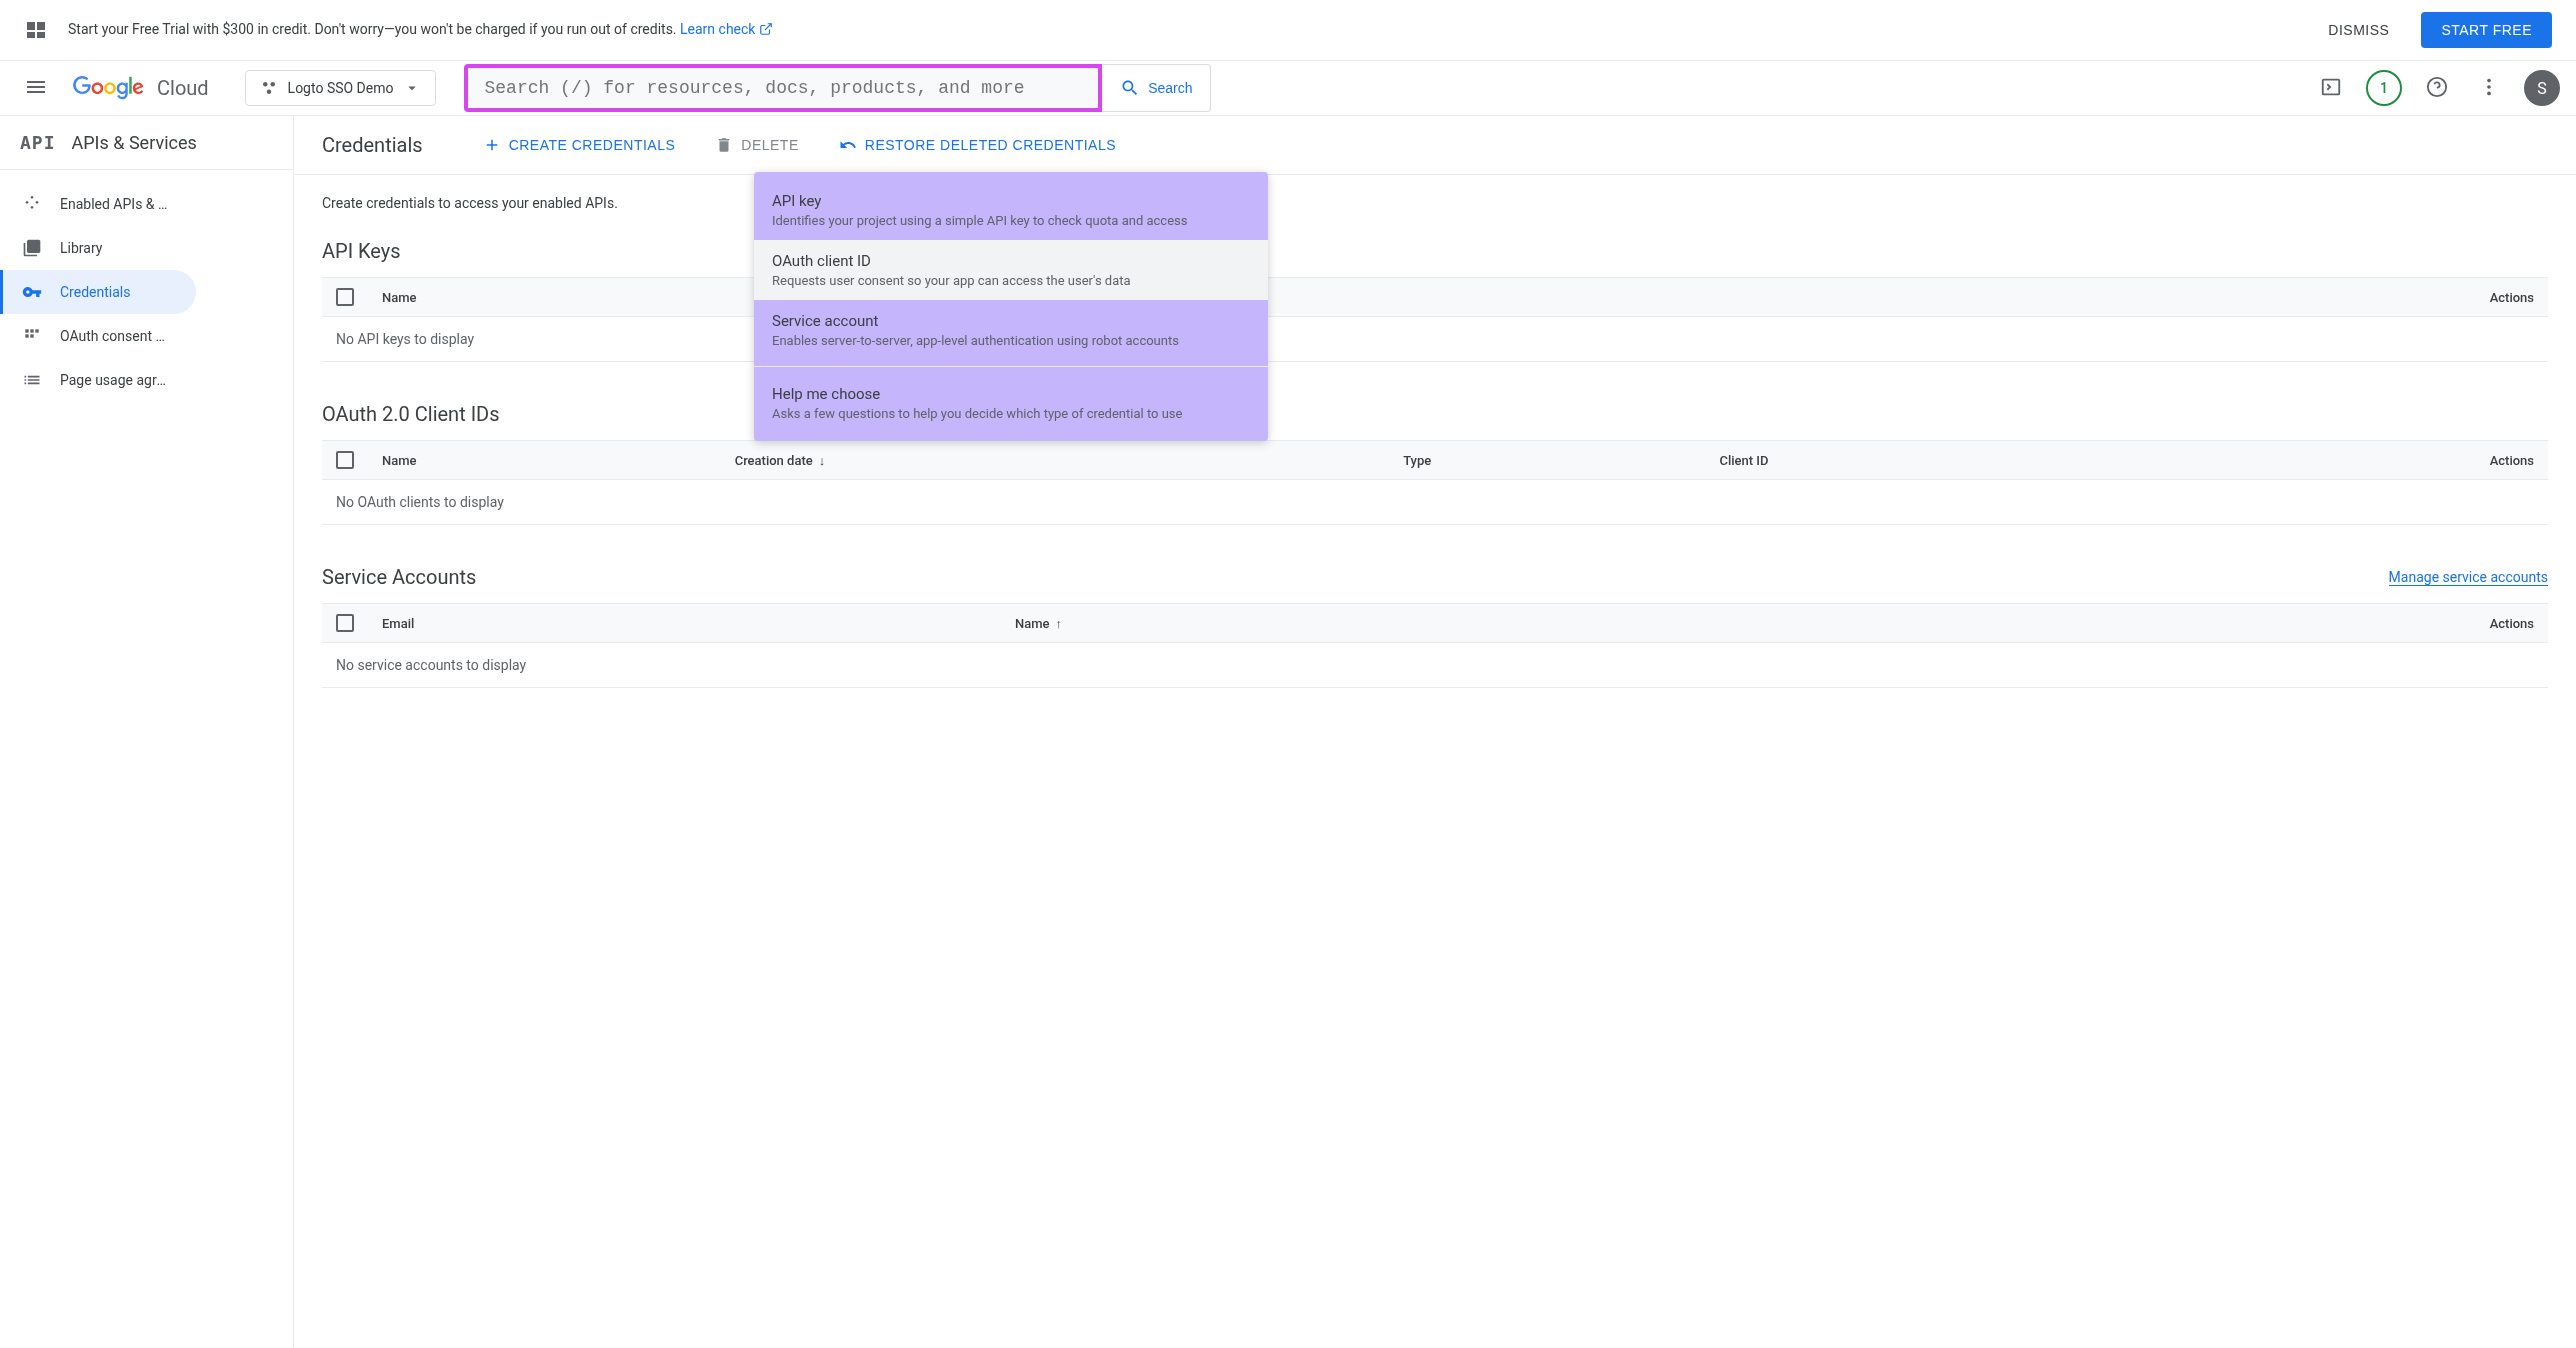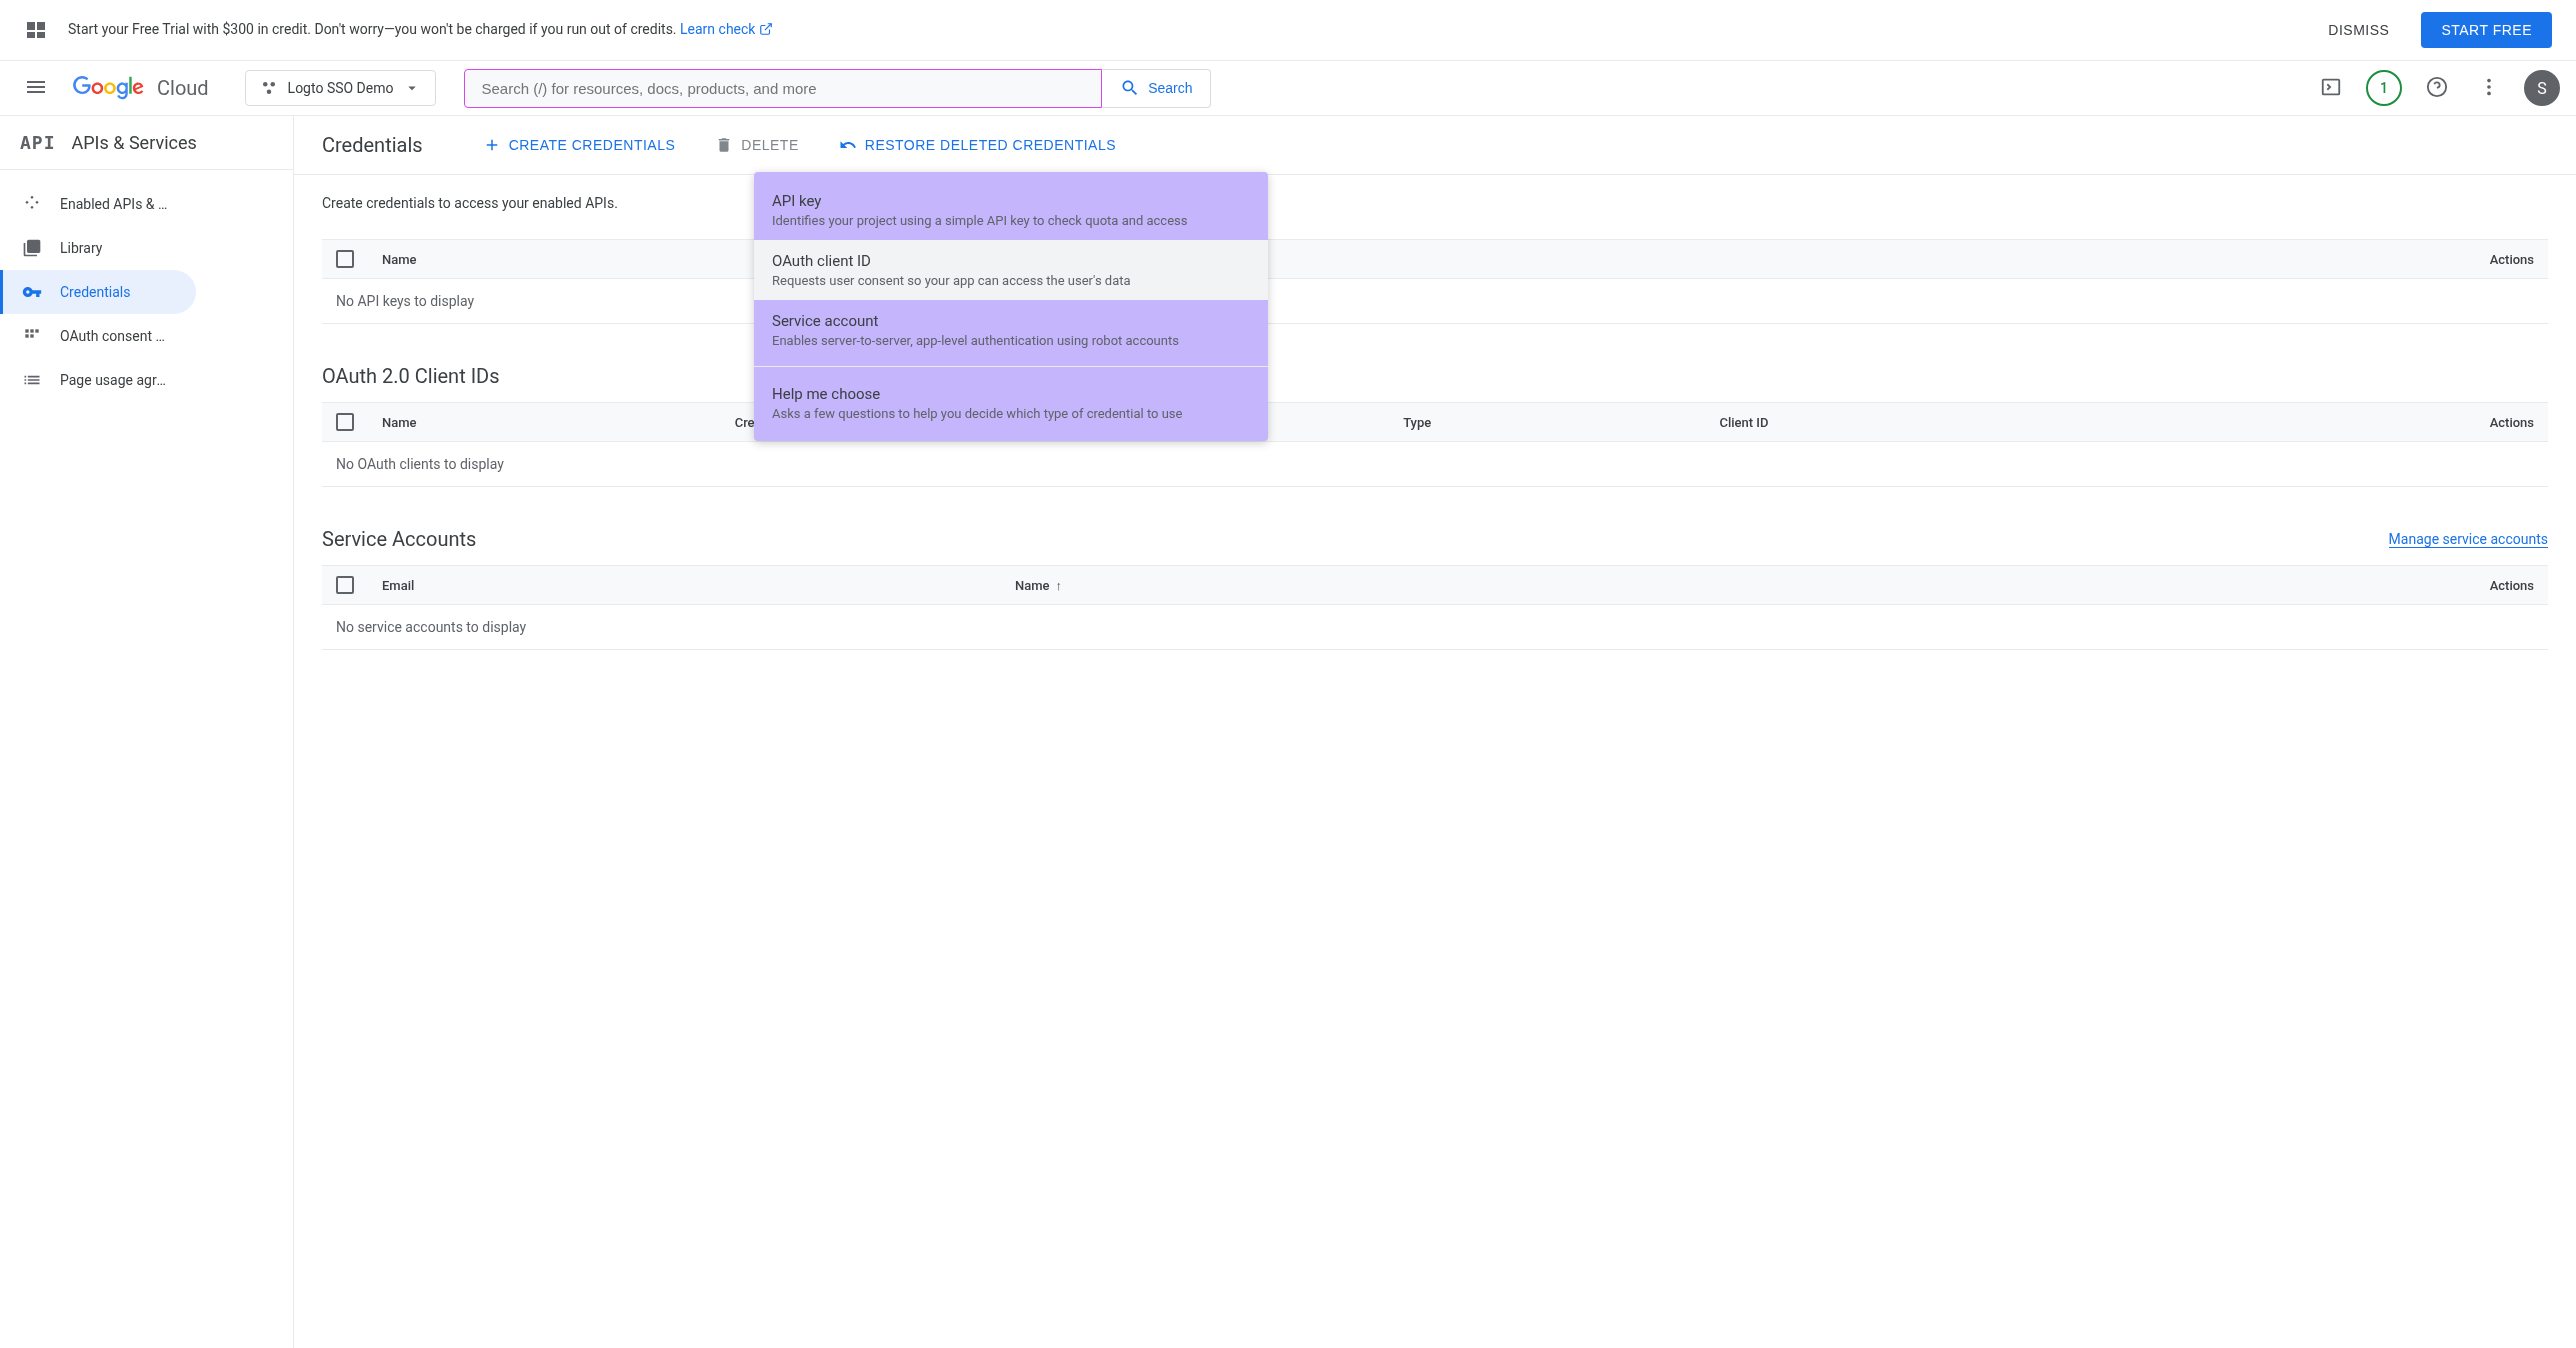--- a/index.html
+++ b/index.html
@@ -17,21 +17,21 @@
     .header { display: flex; align-items: center; padding: 8px 16px; border-bottom: 1px solid #e8eaed; gap: 16px; height: 55px; }
     .menu-btn { background: none; border: none; cursor: pointer; padding: 8px; }
     .menu-icon { width: 24px; height: 24px; }
     .logo { display: flex; align-items: center; gap: 12px; }
     .logo-text { font-size: 20px; color: #5f6368; font-weight: 400; }
     .project-selector { display: flex; align-items: center; gap: 10px; padding: 8px 14px; border: 1px solid #dadce0; border-radius: 4px; cursor: pointer; margin-left: 20px; }
     .project-icon { width: 18px; height: 18px; }
     .project-name { font-size: 14px; color: #3c4043; }
     .dropdown-arrow { width: 18px; fill: #5f6368; }
     .search-container { display: flex; flex: 1; max-width: 747px; margin-left: 12px; }
-    .search-input { flex: 1; padding: 10px 16px; border: 1px solid #d946ef; border-radius: 4px 0 0 4px; font-size: 15px; background: #f8f9fa; color: #5f6368; }
+    .search-input { flex: 1; padding: 10px 16px; border: 4px solid #d946ef; border-radius: 4px 0 0 4px; font-size: 18px; background: #f8f9fa; color: #5f6368; font-family: Liberation Mono, monospace; }
     .search-btn { display: flex; align-items: center; gap: 8px; padding: 0 18px; background: #fff; border: 1px solid #dadce0; border-left: none; border-radius: 0 4px 4px 0; cursor: pointer; color: #1a73e8; font-weight: 500; font-size: 14px; }
     .header-icons { display: flex; align-items: center; gap: 18px; margin-left: auto; }
     .header-icon-btn { background: none; border: none; cursor: pointer; padding: 6px; color: #5f6368; }
     .badge-circle { width: 36px; height: 36px; border: 2px solid #1e8e3e; border-radius: 50%; display: flex; align-items: center; justify-content: center; color: #1e8e3e; font-weight: 500; }
     .avatar { width: 36px; height: 36px; border-radius: 50%; background: #5f6368; color: #fff; display: flex; align-items: center; justify-content: center; font-size: 16px; }
     
     
     .main { display: flex; height: calc(100vh - 113px); }
     
     
@@ -252,20 +252,23 @@
       <div class="dropdown-item">
         <div class="dropdown-item-title">Help me choose</div>
         <div class="dropdown-item-desc">Asks a few questions to help you decide which type of credential to use</div>
       </div>
     </div>
 
     <div class="content-body">
       <p class="intro-text">Create credentials to access your enabled APIs.</p>
 
       <div class="section">
+        <div class="section-header-row">
+          <h2 class="section-title">API Keys</h2>
+        </div>
         <table class="table">
           <thead>
             <tr>
               <th class="checkbox-cell">
                   <div class="checkbox"></div>
                 </th>
               <th>Name</th>
               <th style="padding-left:574px">Restrictions</th>
               <th>Actions</th>
             </tr>

